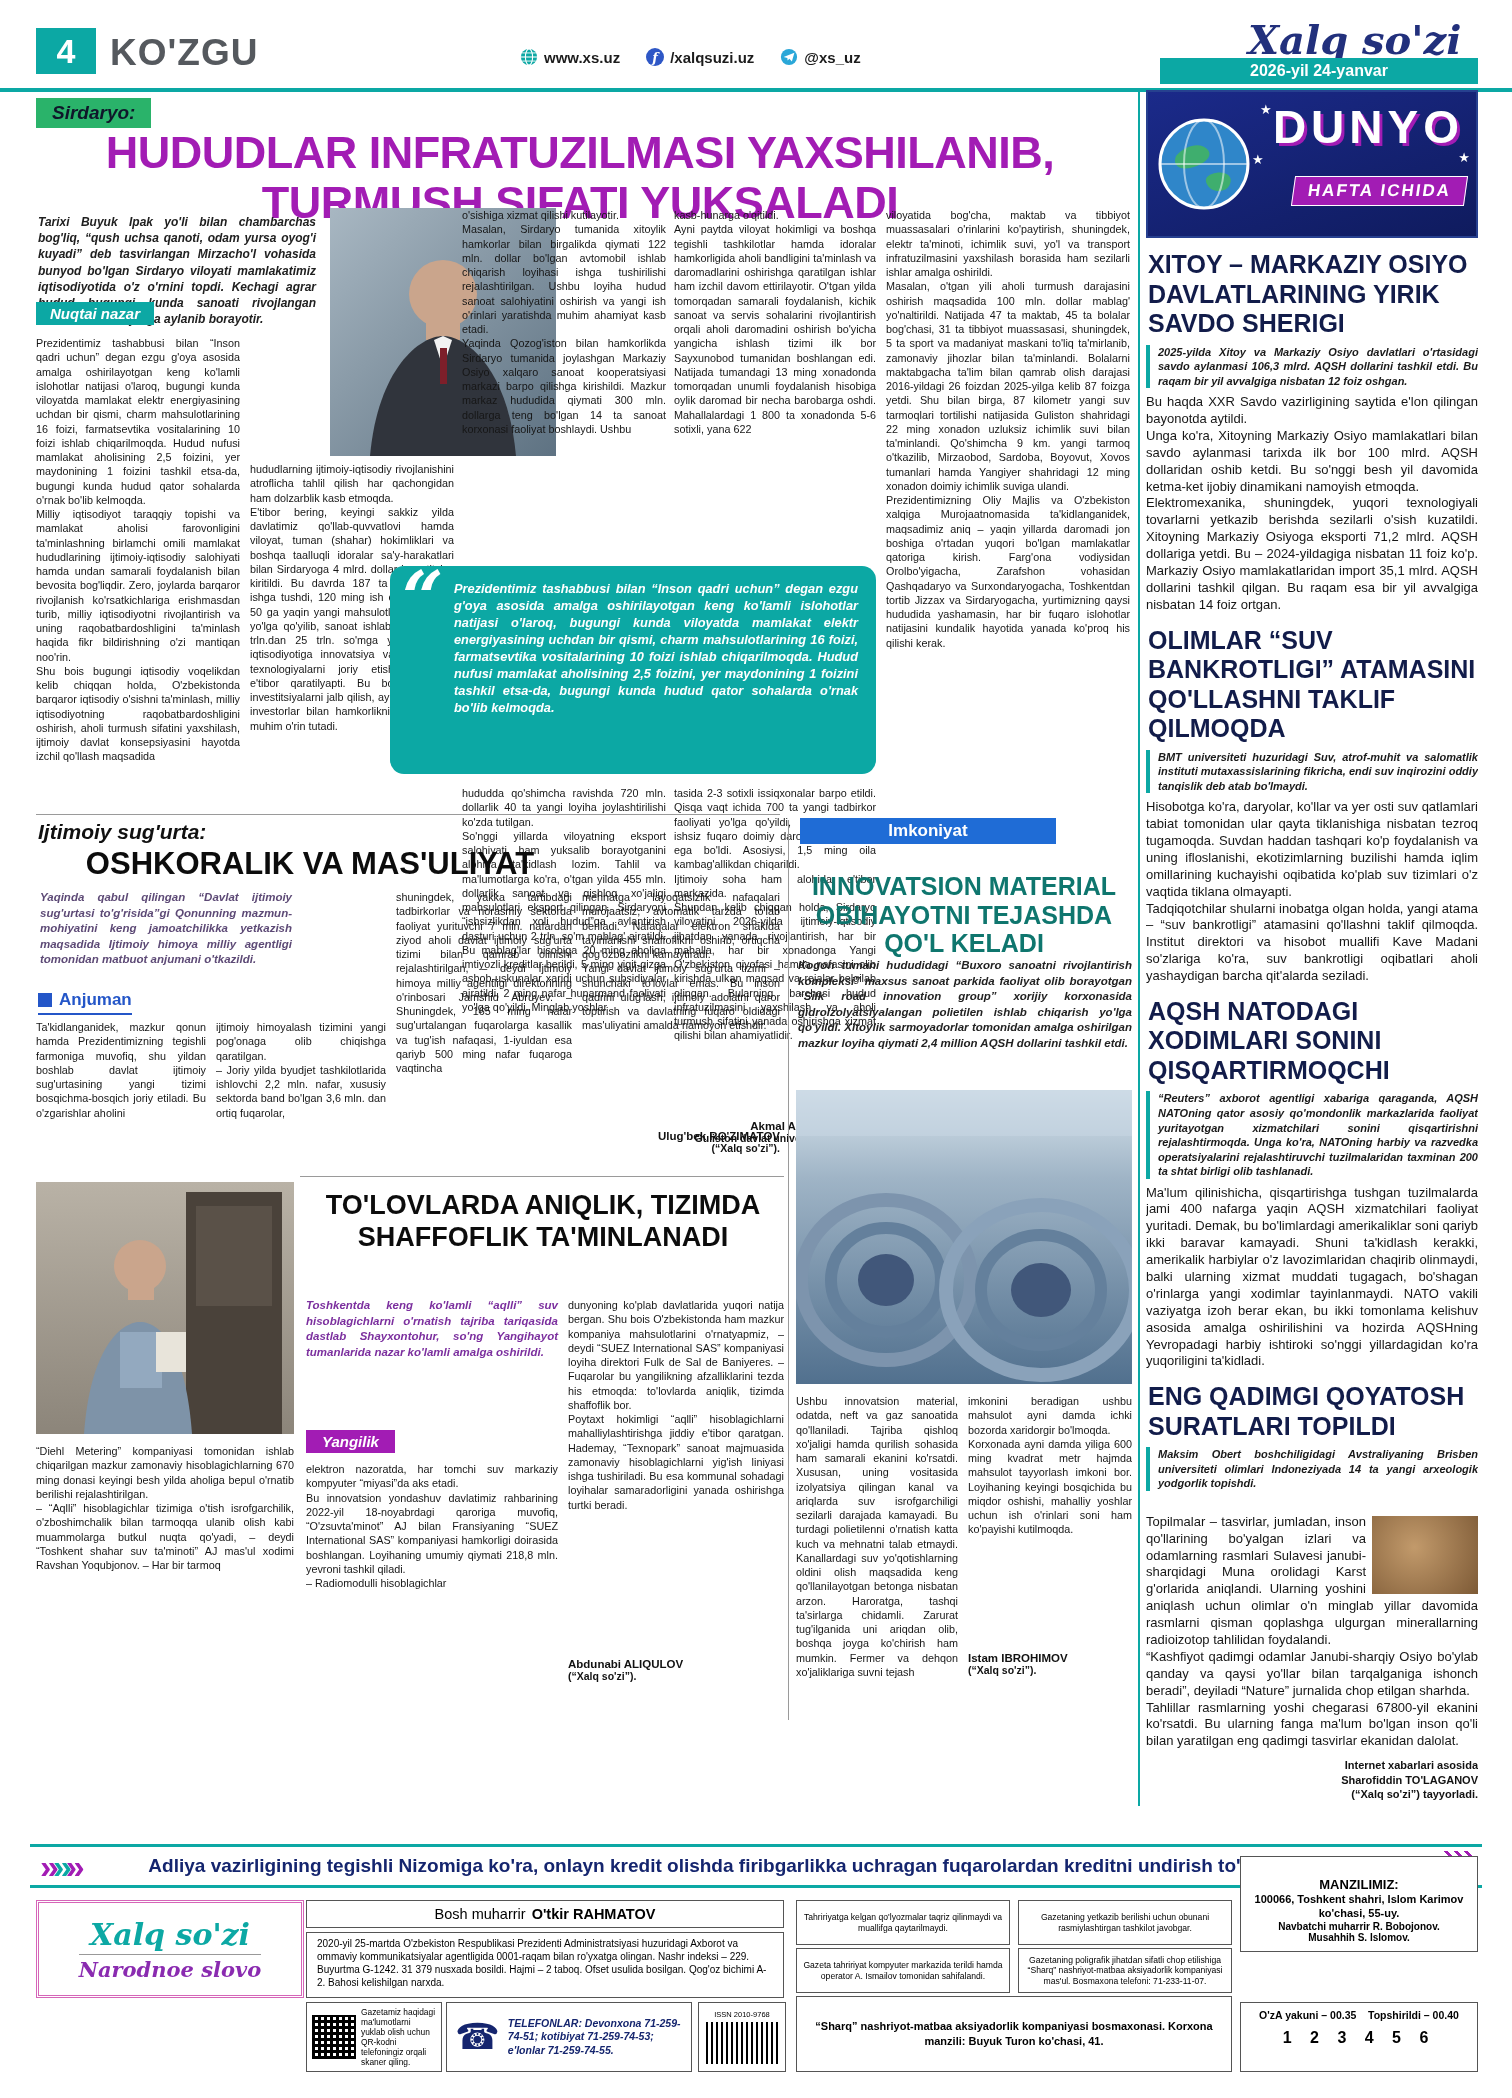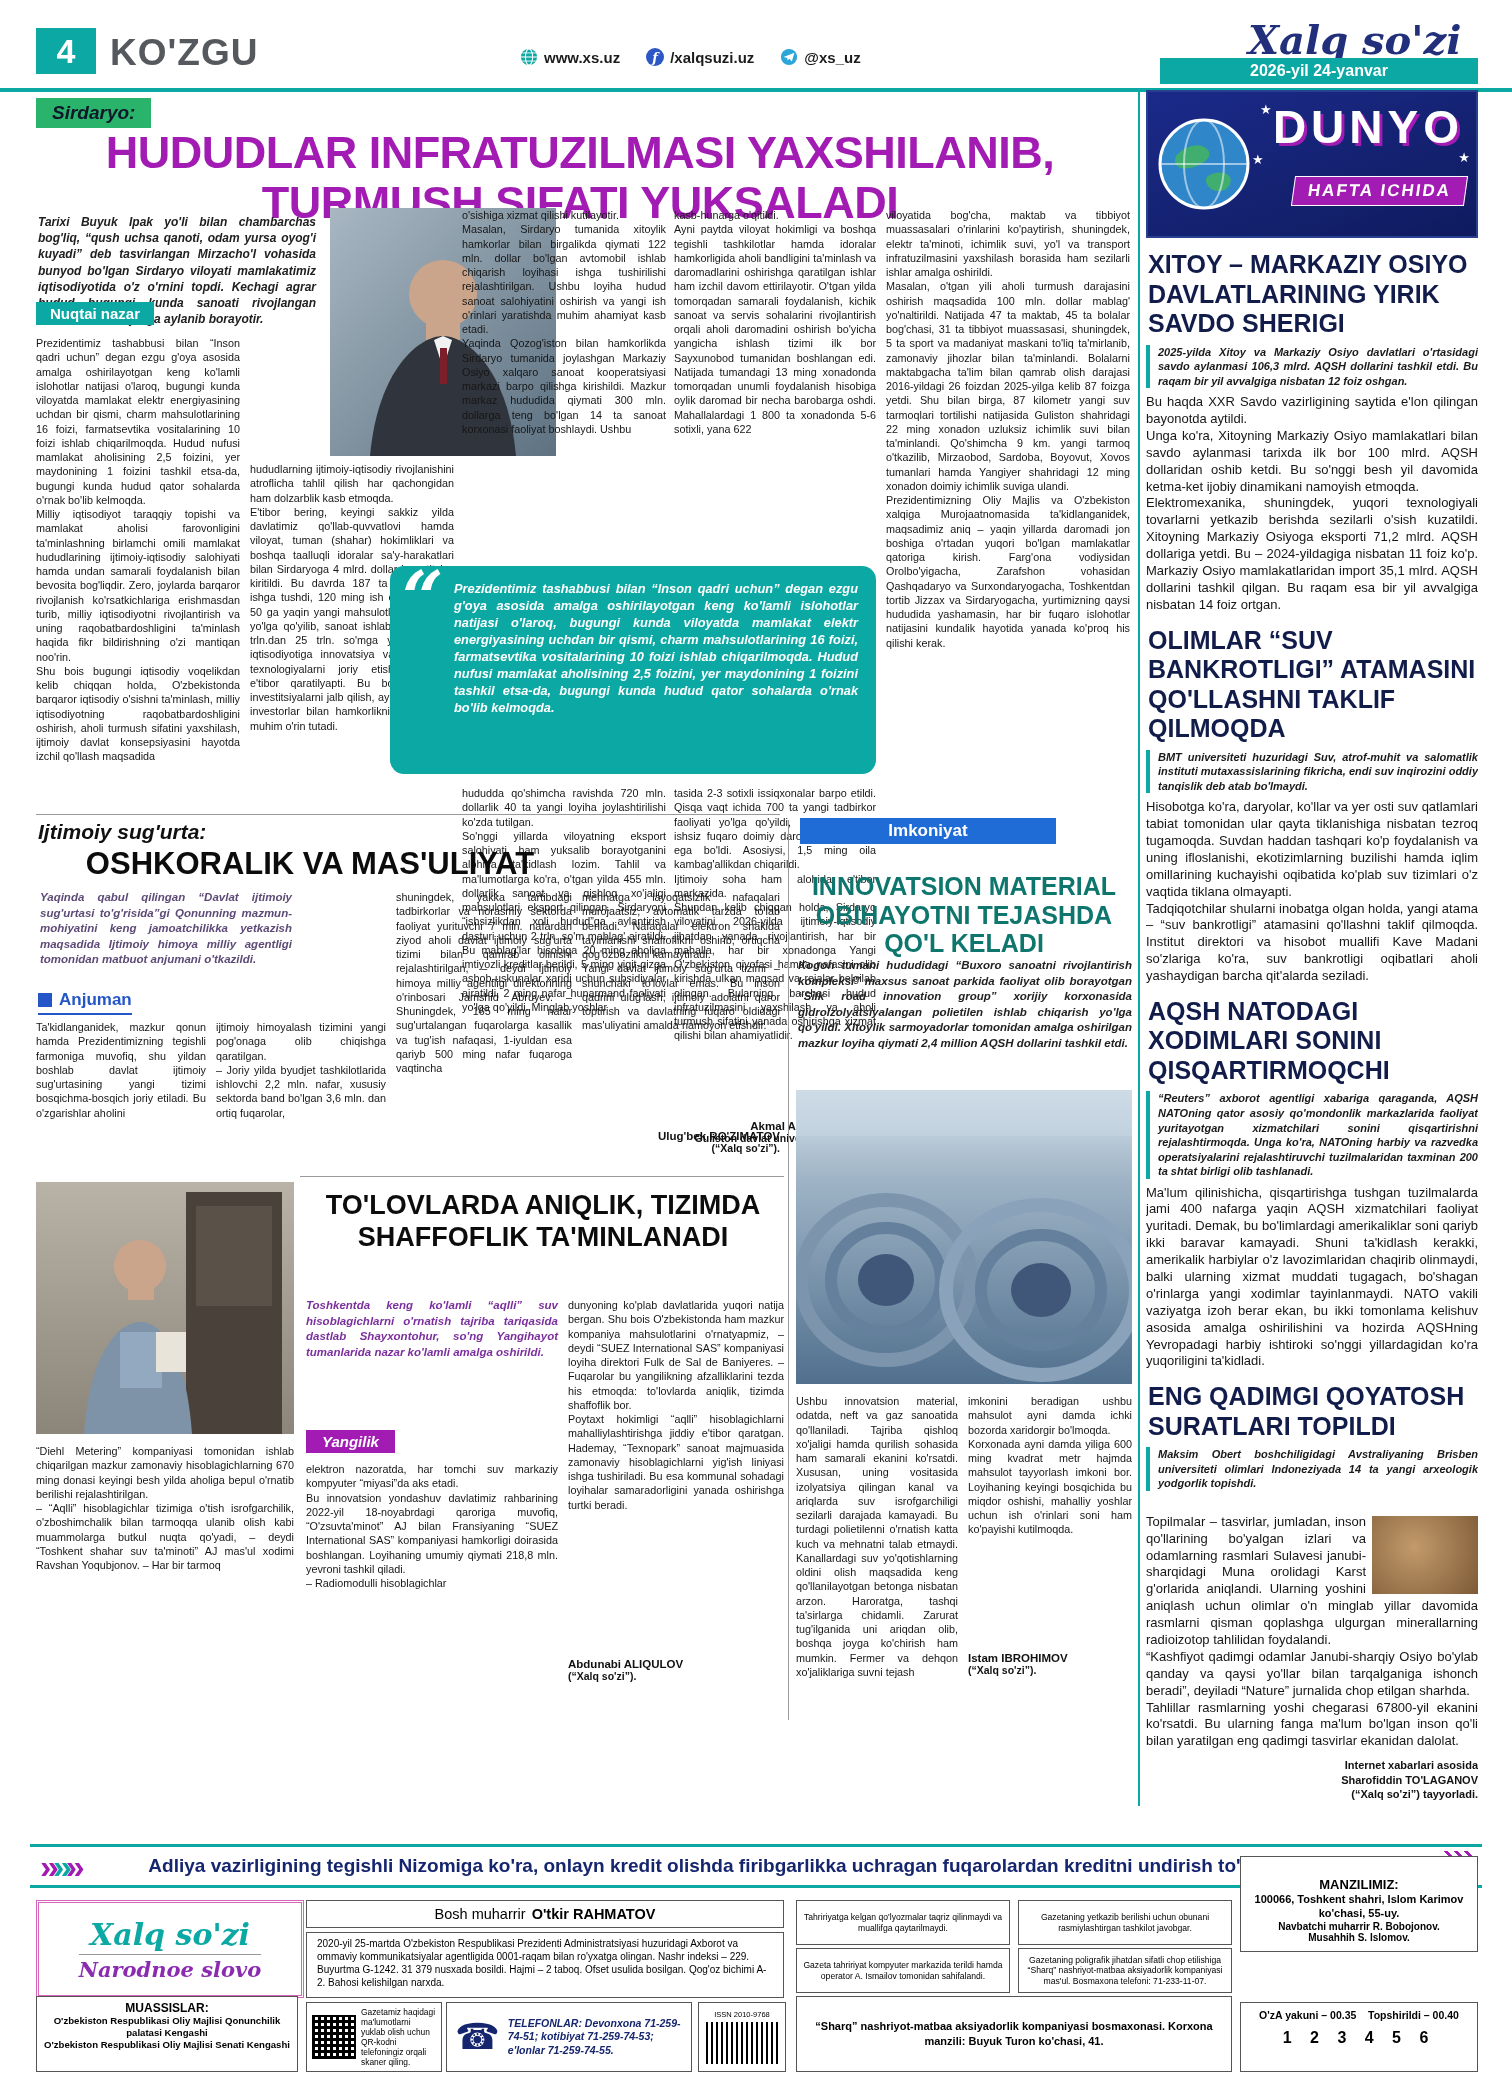--- a/index.html
+++ b/index.html
@@ -13,21 +13,21 @@
   .contacts{left:520px;top:48px;display:flex;gap:26px;align-items:center;font-weight:700;font-size:15px;color:#1c1c1c;}
   .contacts .ci{display:flex;align-items:center;gap:6px;}
   .fbic{display:inline-flex;width:18px;height:18px;border-radius:50%;background:#2e57c6;color:#fff;font-weight:800;font-size:13px;align-items:center;justify-content:center;font-family:"DejaVu Serif",serif;font-style:italic;}
   .masthead{left:1248px;top:16px;font-family:"DejaVu Serif",serif;font-style:italic;font-weight:700;font-size:40px;color:#22307c;}
   .datebar{left:1160px;top:58px;width:318px;height:26px;background:#0ca8a4;color:#fff;font-weight:700;font-size:16px;display:flex;align-items:center;justify-content:center;}
   .toprule{left:0;top:88px;width:1512px;height:4px;background:#0ca8a4;}
   
   .kicker1{left:36px;top:98px;background:#2ab36a;color:#0f172a;font-style:italic;font-weight:700;font-size:19px;padding:4px 16px;}
   .headline1{left:28px;top:128px;width:1104px;text-align:center;color:#a21cb4;font-weight:800;font-size:45px;line-height:1.1;letter-spacing:-0.5px;}
   .lead1{left:38px;top:214px;width:278px;font-size:12px;font-style:italic;font-weight:700;color:#202020;text-align:justify;line-height:1.35;}
-  .label-teal{background:#0ca8a4;color:#fff;font-weight:700;font-size:15px;padding:3px 14px;display:inline-block;}
+  .label-teal{background:#0ca8a4;color:#fff;font-style:italic;font-weight:700;font-size:15px;padding:3px 14px;display:inline-block;}
   .photo{position:absolute;overflow:hidden;}
   .quotebox{left:390px;top:566px;width:486px;height:208px;background:#0ca8a4;border-radius:14px;color:#fff;padding:14px 18px 12px 64px;box-sizing:border-box;font-size:12.8px;font-weight:700;font-style:italic;line-height:1.33;text-align:justify;}
   .qmark{position:absolute;left:12px;top:-4px;font-family:"DejaVu Serif",serif;font-size:72px;color:#ffffff;line-height:1;}
   .byline{font-weight:800;font-size:11.5px;color:#111;}
   .byline .role{font-weight:700;font-size:10.5px;}
   .hdiv{background:#9a9a9a;}
   
   .kicker2{left:38px;top:820px;font-size:21px;font-weight:800;font-style:italic;color:#101010;}
   .headline2{left:36px;top:846px;width:548px;text-align:center;font-size:31px;font-weight:900;color:#0c0c0c;}
   .lead-gray{font-size:11.5px;font-style:italic;font-weight:700;color:#5d4a76;text-align:justify;line-height:1.35;}
@@ -322,25 +322,20 @@
     <span class="txt">Adliya vazirligining tegishli Nizomiga ko'ra, onlayn kredit olishda firibgarlikka uchragan fuqarolardan kreditni undirish to'xtatiladi.</span>
     <span class="chv"><span class="p">»</span><span class="t">»</span><span class="p">»</span></span>
     <span class="sqgrid"></span>
   </div>
 
   <div class="abs flogo">
     <div class="uz">Xalq so'zi</div>
     <div class="ru">Narodnoe slovo</div>
   </div>
 
-  <div class="fbox founders">
-    <div class="t">MUASSISLAR:</div>
-    <div class="l">O'zbekiston Respublikasi Oliy Majlisi Qonunchilik palatasi Kengashi</div>
-    <div class="l">O'zbekiston Respublikasi Oliy Majlisi Senati Kengashi</div>
-  </div>
 
   <div class="fbox feditor">
     <span>Bosh muharrir</span>
     <strong>O'tkir RAHMATOV</strong>
   </div>
 
   <div class="fbox freg ml">2020-yil 25-martda O'zbekiston Respublikasi Prezidenti Administratsiyasi huzuridagi Axborot va ommaviy kommunikatsiyalar agentligida 0001-raqam bilan ro'yxatga olingan. Nashr indeksi – 229.
 Buyurtma G-1242. 31 379 nusxada bosildi. Hajmi – 2 taboq. Ofset usulida bosilgan. Qog'oz bichimi A-2. Bahosi kelishilgan narxda.</div>
 
   <div class="fbox fqr">

